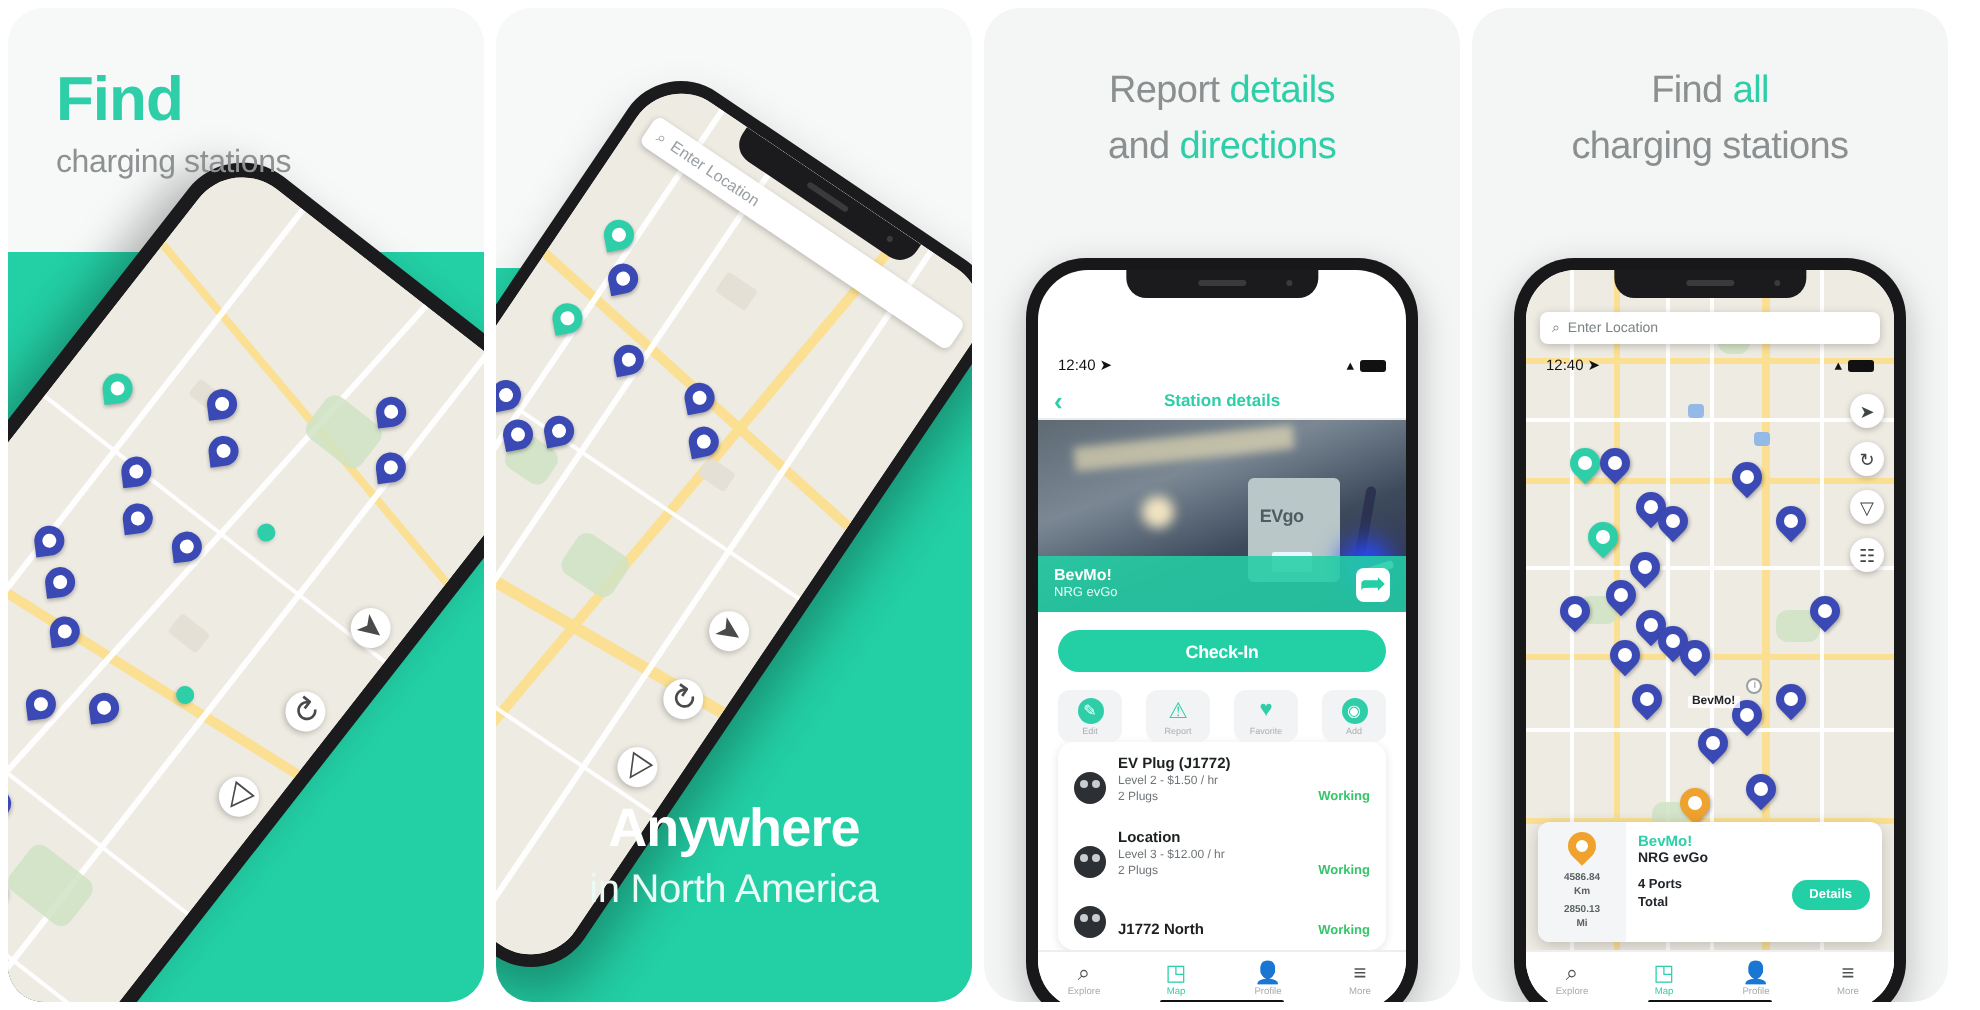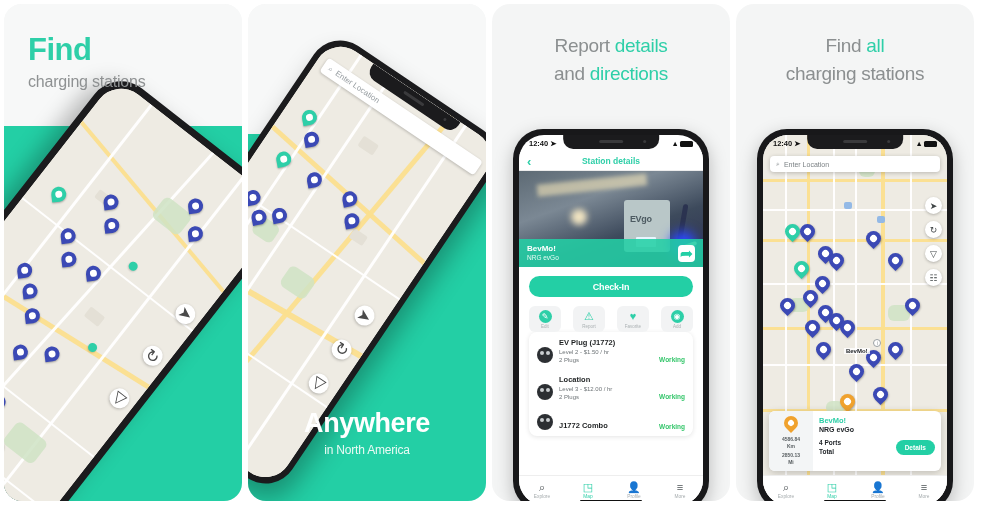--- a/index.html
+++ b/index.html
@@ -119,21 +119,21 @@
     background:#eeebe3; position: relative;
   }
   .p2-caption {
     position: absolute; left: 0; right: 0; bottom: 44px; text-align: center;
     z-index: 8;
   }
   .p2-big {
     font-size: 27px; font-weight: bold; color: #ffffff; letter-spacing: -0.4px;
   }
   .p2-small {
-    font-size: 12px; color: #eafaf4; margin-top: 4px; letter-spacing: -0.2px;
+    font-size: 20px; color: #eafaf4; margin-top: 4px; letter-spacing: -0.2px;
   }
 
   
   .notch {
     position: absolute; left: 50%; transform: translateX(-50%); top: 0;
     width: 52%; height: 14px; background: #1b1b1d;
     border-radius: 0 0 10px 10px; z-index: 9;
   }
   .notch .spk {
     position: absolute; left: 50%; top: 5px; transform: translateX(-50%);
@@ -165,22 +165,22 @@
     bottom: -10px; width: 196px; height: 382px;
     background: #18181a; border-radius: 30px; padding: 6px;
     box-shadow: 0 6px 18px rgba(0,0,0,.25);
   }
   .device .scr {
     width: 100%; height: 100%; background: #fff;
     border-radius: 25px; overflow: hidden; position: relative;
   }
   .statusbar {
     height: 17px; display: flex; 
-    padding: 0 10px; font-size: 7.5px; font-weight: bold; color: #111;
-    position: relative; z-index: 10;
+    padding: 0 10px; font-size: 7.5px; font-weight: normal; color: #111;
+    position: relative; z-index: 10; margin-top: 39px;
   }
   .statusbar .time { display: flex; align-items: center; gap: 2px; }
   .statusbar .right { margin-left: auto; display: flex; align-items: center; gap: 3px; }
   .bat {
     width: 13px; height: 6px; border-radius: 1.5px; background: #111;
   }
   .navbar {
     height: 19px; display: flex; align-items: center; justify-content: center;
     position: relative; border-bottom: 1px solid #ececec; background: #fff;
     z-index: 10;
@@ -613,21 +613,21 @@
             <span class="info">
               <span class="pn" style="display:block">Location</span>
               <span class="pd" style="display:block">Level 3 - $12.00 / hr</span>
               <span class="pd" style="display:block">2 Plugs</span>
             </span>
             <span class="st">Working</span>
           </div>
           <div class="plugrow">
             <span class="sock"></span>
             <span class="info">
-              <span class="pn" style="display:block">J1772 Combo</span>
+              <span class="pn" style="display:block">J1772 North</span>
             </span>
             <span class="st">Working</span>
           </div>
         </div>
 
         <div class="tabbar">
           <div class="tab">
               <span class="ti">⌕</span>
               <span class="tl">Explore</span>
             </div>

